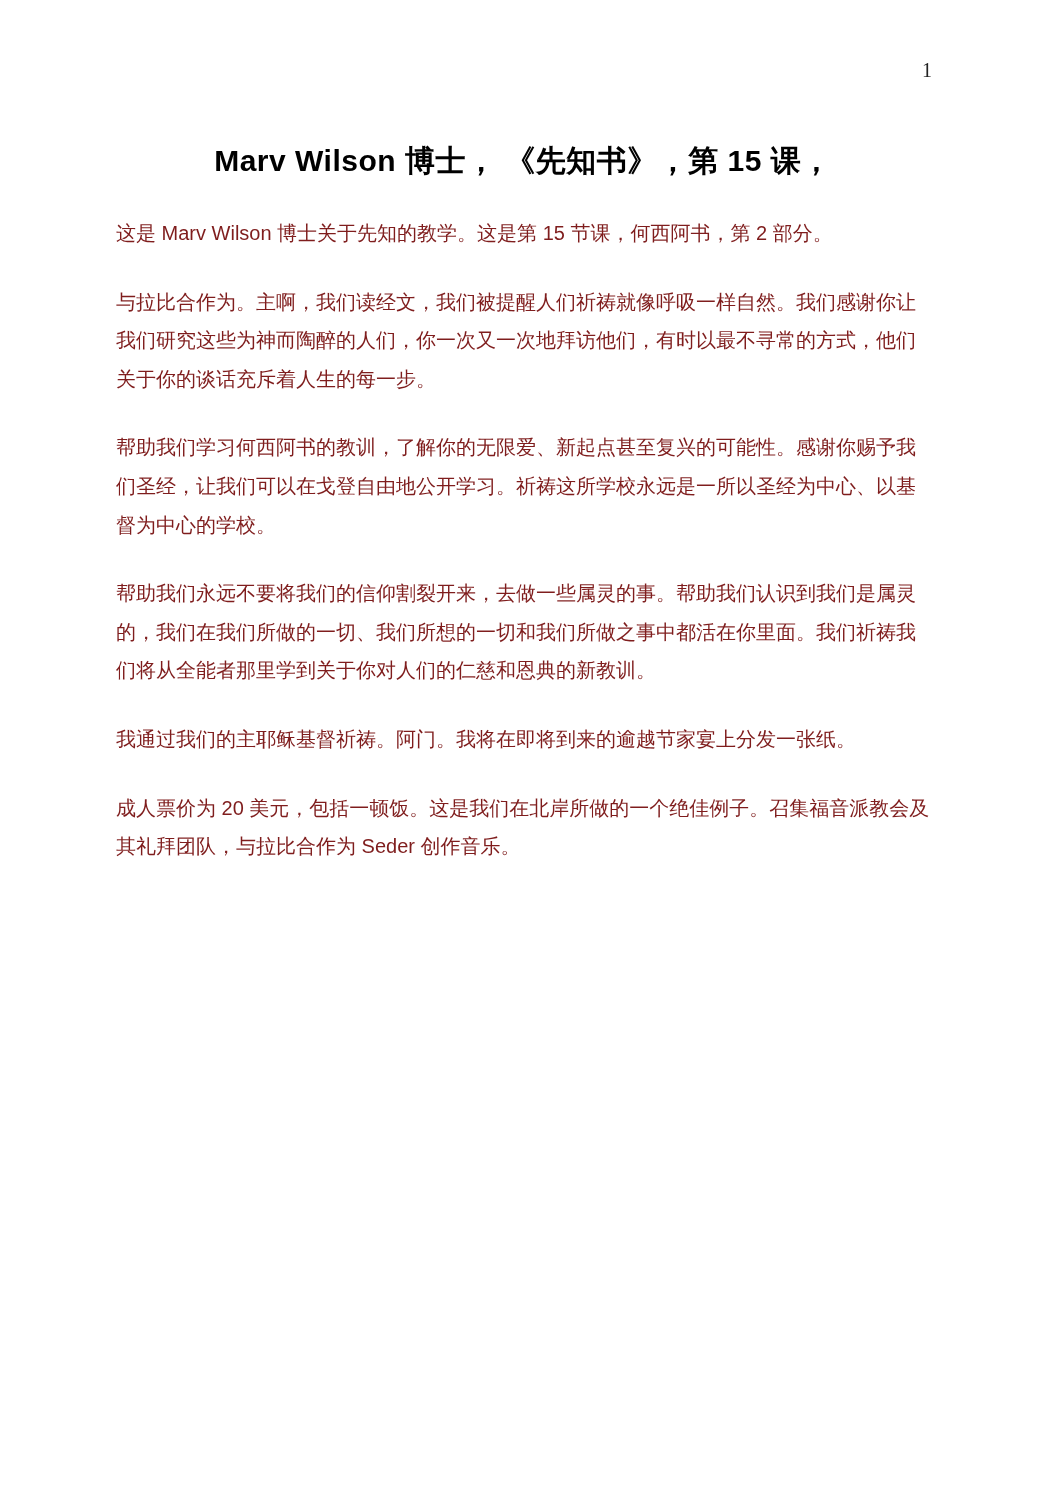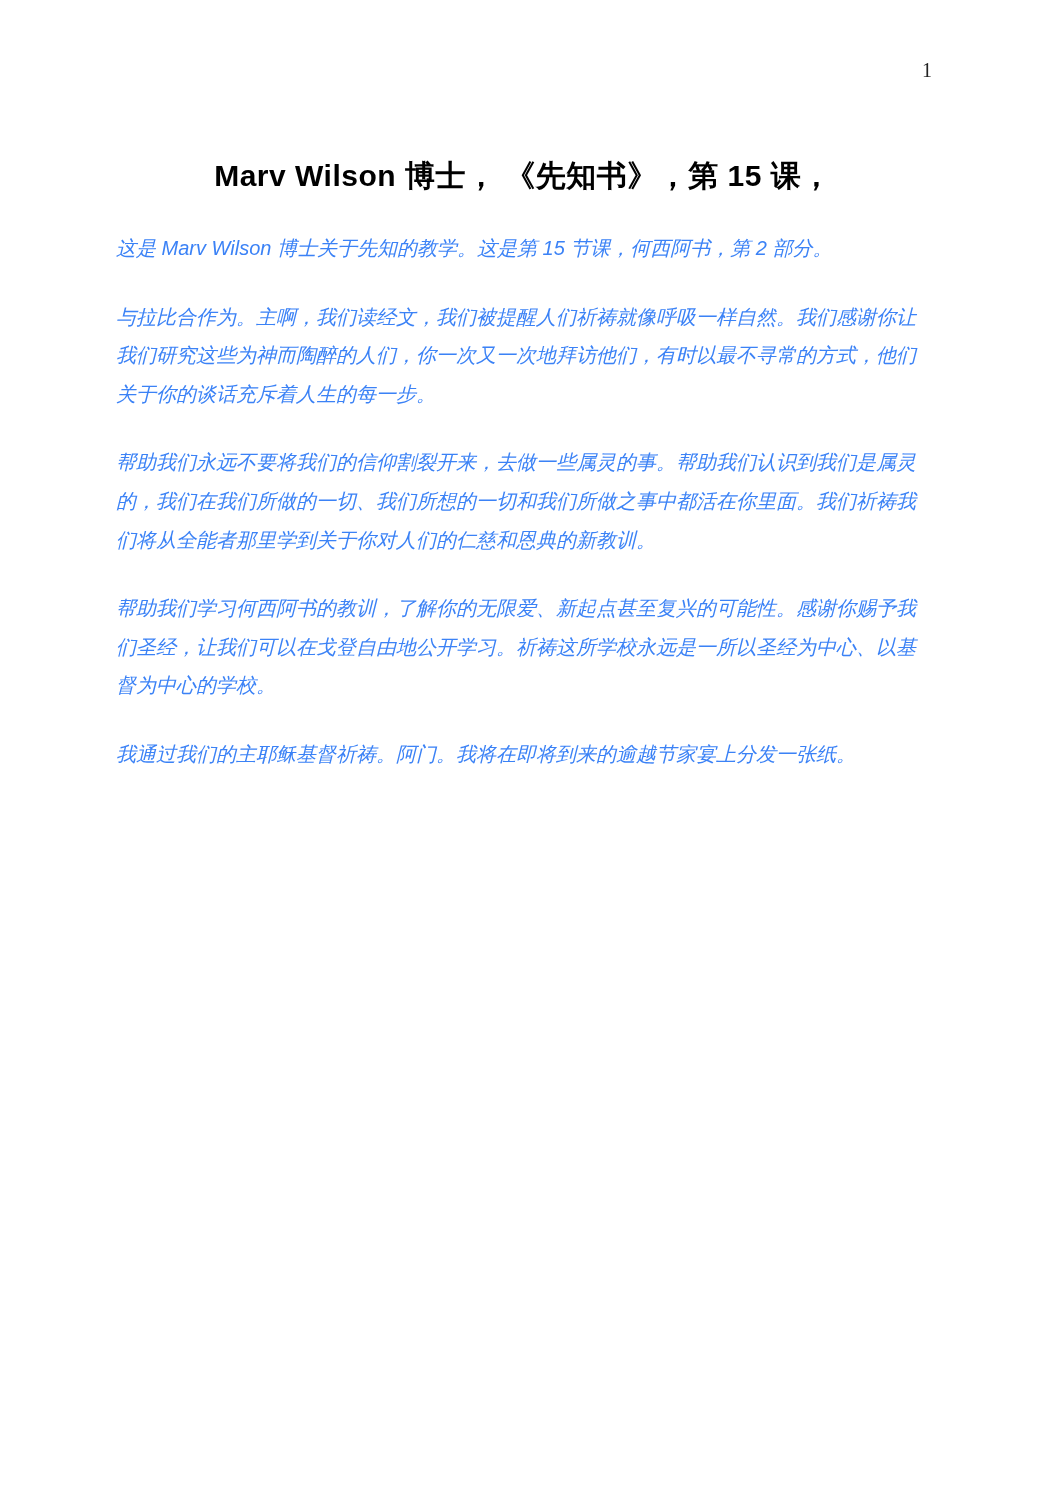--- a/index.html
+++ b/index.html
@@ -22,21 +22,21 @@
   .page-number {
     position: absolute;
     top: 58px;
     right: 126px;
     font-family: "Liberation Serif", serif;
     font-size: 20px;
     line-height: 24px;
     color: #222222;
   }
   .doc-title {
-    margin: 15px;
+    margin: 0;
     padding-top: 131px;
     text-align: center;
     font-size: 30px;
     font-weight: 700;
     line-height: 59px;
     color: #000000;
     letter-spacing: 0.5px;
   }
   .doc-title .title-line {
     display: block;
@@ -48,37 +48,37 @@
     color: #1c1c1c;
   }
   .body-text {
     margin-top: 24px;
   }
   .body-text p {
     margin: 0 0 30px 0;
     font-size: 20px;
     line-height: 38.6px;
     text-align: left;
-    color: #3b82f6;
-    font-style: italic;
+    color: #7f1d1d;
   }
 </style>
 </head>
 <body>
 
 <div class="page">
 
   <div class="page-number">1</div>
 
   <h1 class="doc-title">
     <span class="title-line">Marv Wilson 博士， 《先知书》，第 15 课，</span>
   </h1>
 
 
   <div class="body-text">
     <p>这是 Marv Wilson 博士关于先知的教学。这是第 15 节课，何西阿书，第 2 部分。</p>
     <p>与拉比合作为。主啊，我们读经文，我们被提醒人们祈祷就像呼吸一样自然。我们感谢你让我们研究这些为神而陶醉的人们，你一次又一次地拜访他们，有时以最不寻常的方式，他们关于你的谈话充斥着人生的每一步。</p>
+    <p>帮助我们学习何西阿书的教训，了解你的无限爱、新起点甚至复兴的可能性。感谢你赐予我们圣经，让我们可以在戈登自由地公开学习。祈祷这所学校永远是一所以圣经为中心、以基督为中心的学校。</p>
     <p>帮助我们永远不要将我们的信仰割裂开来，去做一些属灵的事。帮助我们认识到我们是属灵的，我们在我们所做的一切、我们所想的一切和我们所做之事中都活在你里面。我们祈祷我们将从全能者那里学到关于你对人们的仁慈和恩典的新教训。</p>
-    <p>帮助我们学习何西阿书的教训，了解你的无限爱、新起点甚至复兴的可能性。感谢你赐予我们圣经，让我们可以在戈登自由地公开学习。祈祷这所学校永远是一所以圣经为中心、以基督为中心的学校。</p>
     <p>我通过我们的主耶稣基督祈祷。阿门。我将在即将到来的逾越节家宴上分发一张纸。</p>
+    <p>成人票价为 20 美元，包括一顿饭。这是我们在北岸所做的一个绝佳例子。召集福音派教会及其礼拜团队，与拉比合作为 Seder 创作音乐。</p>
   </div>
 
 </div>
 
 </body></html>

